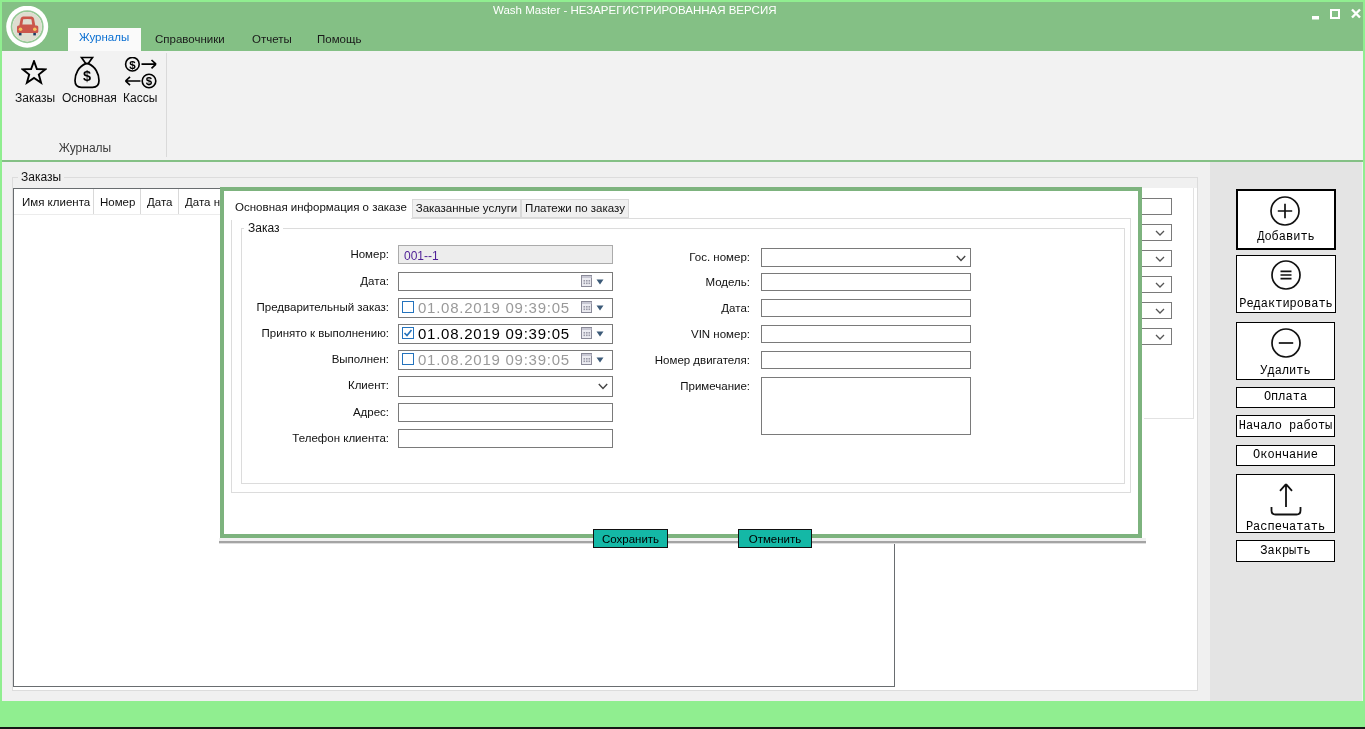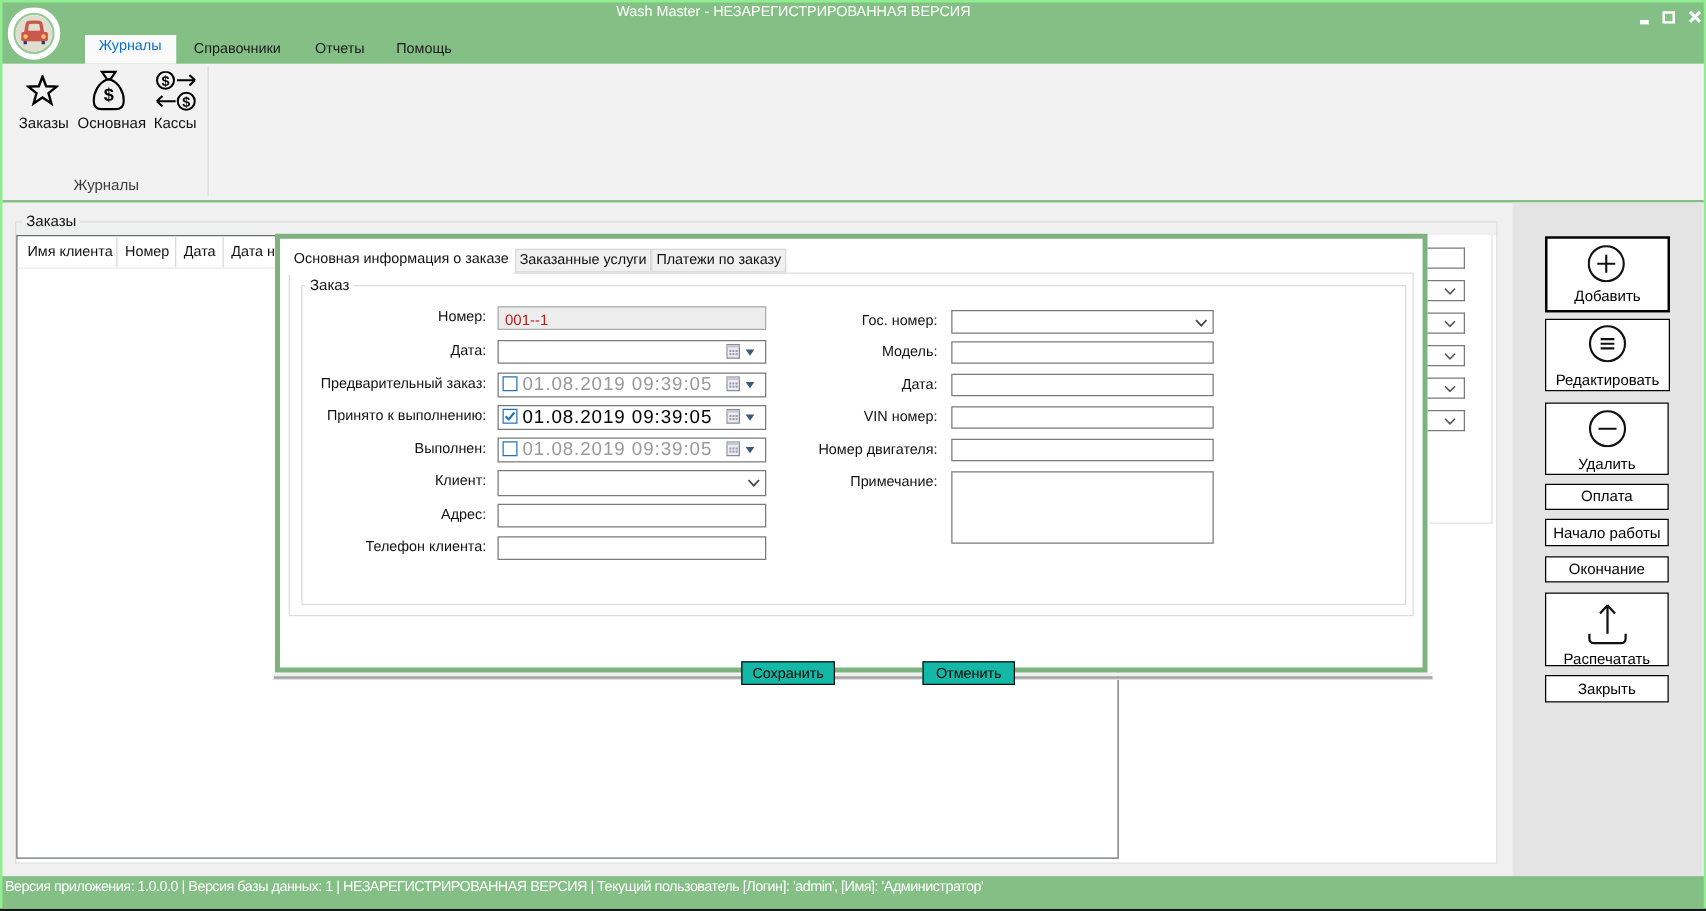--- a/index.html
+++ b/index.html
@@ -23,21 +23,21 @@
   #grid{left:11px;top:28px;width:880px;height:497px;background:#fff;border:1px solid #696d70;}
   .hsep{top:0px;width:1px;height:25px;background:#d9d9d9;}
   .hlbl{top:7px;color:#111;white-space:nowrap;font-size:11.5px;}
   #hdrline{left:0px;top:25px;width:880px;height:1px;background:#ececec;}
   #uds{left:217px;top:378px;width:927px;height:3px;background:#f0f0f0;}
   #udl{left:217px;top:381px;width:927px;height:2px;background:#a4a4a4;border-bottom:1px solid #dfdfdf;}
   .bcombo{left:1136px;width:33px;height:15px;border:1px solid #7a7a7a;border-left:none;background:#fff;}
   .bchev{right:6px;top:5px;}
   #innergbv{left:1191px;top:28px;width:1px;height:231px;background:#e2e2e2;}
   #innergbh{left:1142px;top:258px;width:50px;height:1px;background:#e2e2e2;}
-  #rpanel{left:1210px;top:162px;width:152px;height:539px;background:#e4e4e4;}
+  #rpanel{left:1210px;top:162px;width:152px;height:539px;background:#e4e4e4;font-family:Liberation Mono, monospace;}
   .rbtn{left:26px;background:#fff;border:1px solid #000;color:#000;}
   .rbtxt{width:100%;text-align:center;font-size:12px;color:#000;}
   .rbig{width:98px;}
   .rsml{width:97px;font-size:12px;text-align:center;}
   #status{left:2px;top:701px;width:1361px;height:26px;background:#84c085;}
   #statustxt{left:2px;top:3px;font-size:11.5px;letter-spacing:-0.4px;color:#fff;white-space:nowrap;}
   #dlg{left:220px;top:187px;width:914px;height:343px;background:#fff;border:4px solid #7db37e;}
   .dtab{top:8px;height:17px;background:#f0f0f0;border:1px solid #d9d9d9;color:#111;
         text-align:center;line-height:17px;white-space:nowrap;font-size:11.5px;}
   #dtabActive{left:7px;top:5px;width:180px;height:24px;background:#fff;color:#111;z-index:2;
@@ -189,33 +189,30 @@
     <div class="abs rbtn rbig" style="top:312px;height:57px;width:97px;">
       <svg class="abs" style="left:33px;top:8px;" width="33" height="33" viewBox="0 0 33 33">
           <path d="M16 1.2 L16 24 M16 1.2 L10 7.8 M16 1.2 L22 7.8" fill="none" stroke="#111" stroke-width="1.8"></path>
           <path d="M1.5 24 L1.5 27.5 Q1.5 31.5 5.5 31.5 L26.5 31.5 Q30.5 31.5 30.5 27.5 L30.5 24" fill="none" stroke="#111" stroke-width="1.8"></path>
         </svg>
       <div class="abs rbtxt" style="top:45px;">Распечатать</div>
     </div>
     <div class="abs rbtn rsml" style="top:378px;height:20px;line-height:20px;">Закрыть</div>
   </div>
   <div class="abs" style="left:0;top:727px;width:1365px;height:2px;background:#161616;"></div>
-  <div class="abs" id="status">
-    <div class="abs" id="statustxt">Версия приложения: 1.0.0.0 | Версия базы данных: 1 | НЕЗАРЕГИСТРИРОВАННАЯ ВЕРСИЯ | Текущий пользователь [Логин]: 'admin', [Имя]: 'Администратор'</div>
-  </div>
   <div class="abs" id="dlg">
     <div class="abs dtab" style="left:188px;width:107px;">Заказанные услуги</div>
     <div class="abs dtab" style="left:297px;width:106px;">Платежи по заказу</div>
     <div class="abs" id="dtabActive">Основная информация о заказе</div>
     <div class="abs" id="tabbody"></div>
     <div class="abs" id="gbOrder"></div>
     <div class="abs" id="gbOrderLbl">Заказ</div>
     <div class="abs flbl" style="top:57px;">Номер:</div>
     <div class="abs fin finL" style="top:54px;height:17px;background:#ededed;border-color:#ababab;">
-      <div class="abs" style="left:5px;top:3px;color:#b91c1c;font-size:12px;">001--1</div>
+      <div class="abs" style="left:5px;top:3px;color:#4c1d95;font-size:12px;">001--1</div>
     </div>
     <div class="abs flbl" style="top:84px;">Дата:</div>
     <div class="abs fin finL" style="top:81px;height:17px;">
 
       <svg class="abs calic" width="12" height="13">
           <rect x="0.5" y="0.5" width="10" height="11" fill="#ebebf1" stroke="#8a8a98"></rect>
           <rect x="1" y="1" width="9.5" height="2" fill="#c8c8d4"></rect>
           <g fill="#9a9aa8">
             <rect x="2.5" y="5" width="1.6" height="1.6"></rect>
             <rect x="5" y="5" width="1.6" height="1.6"></rect>

